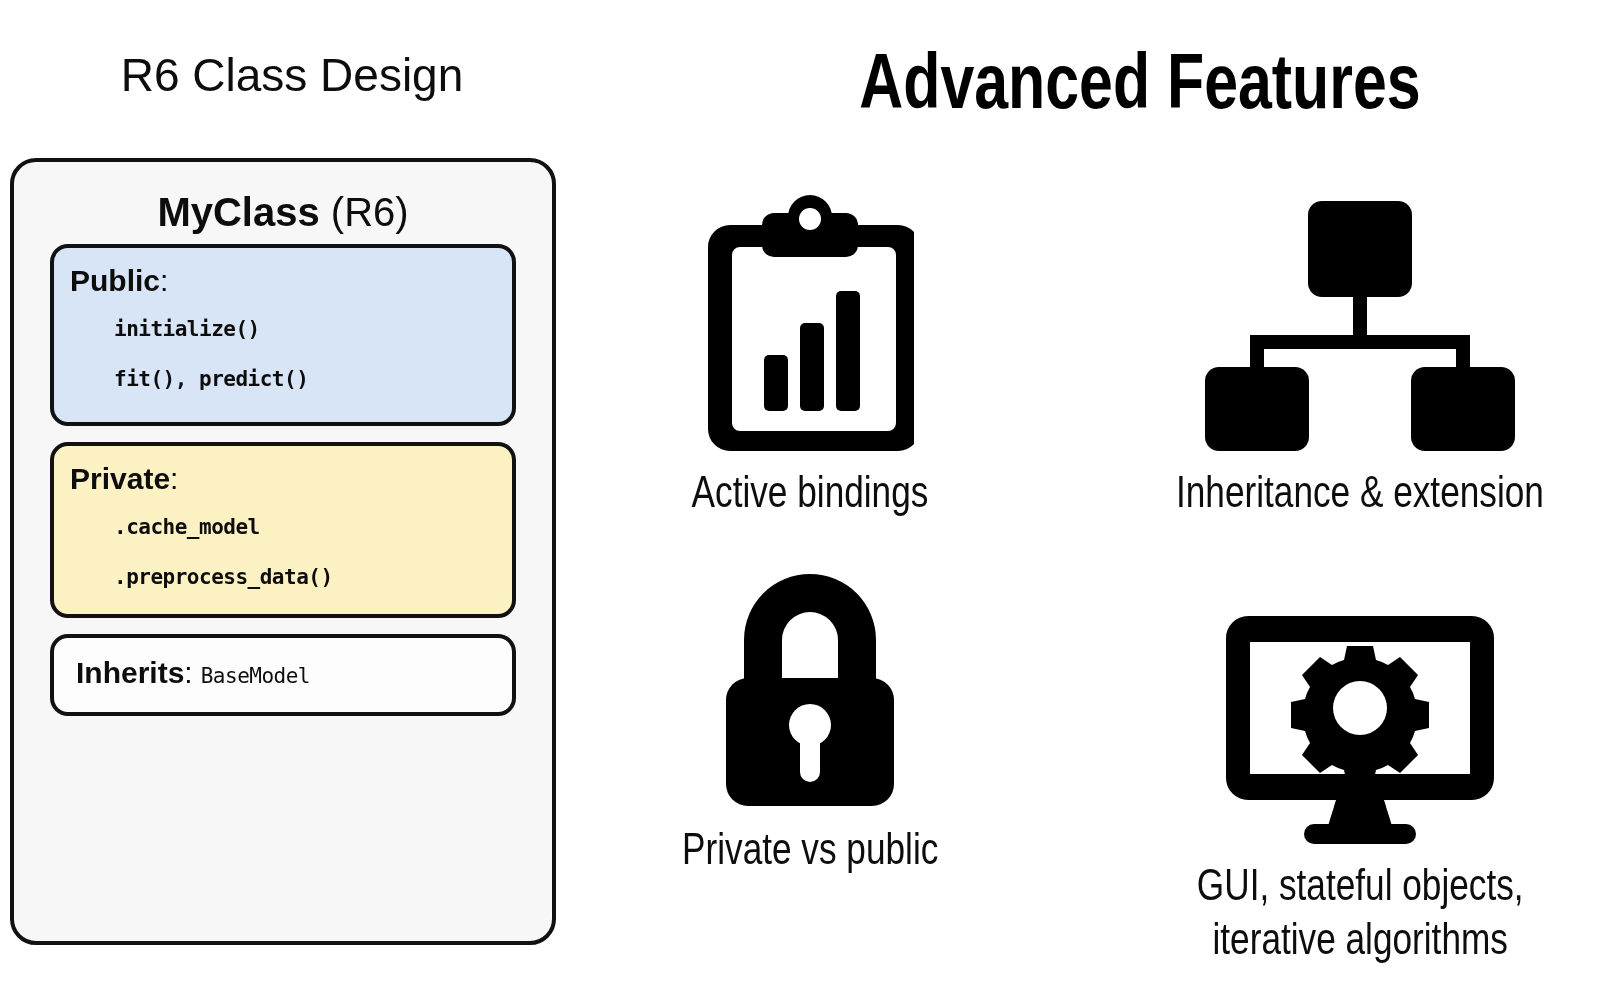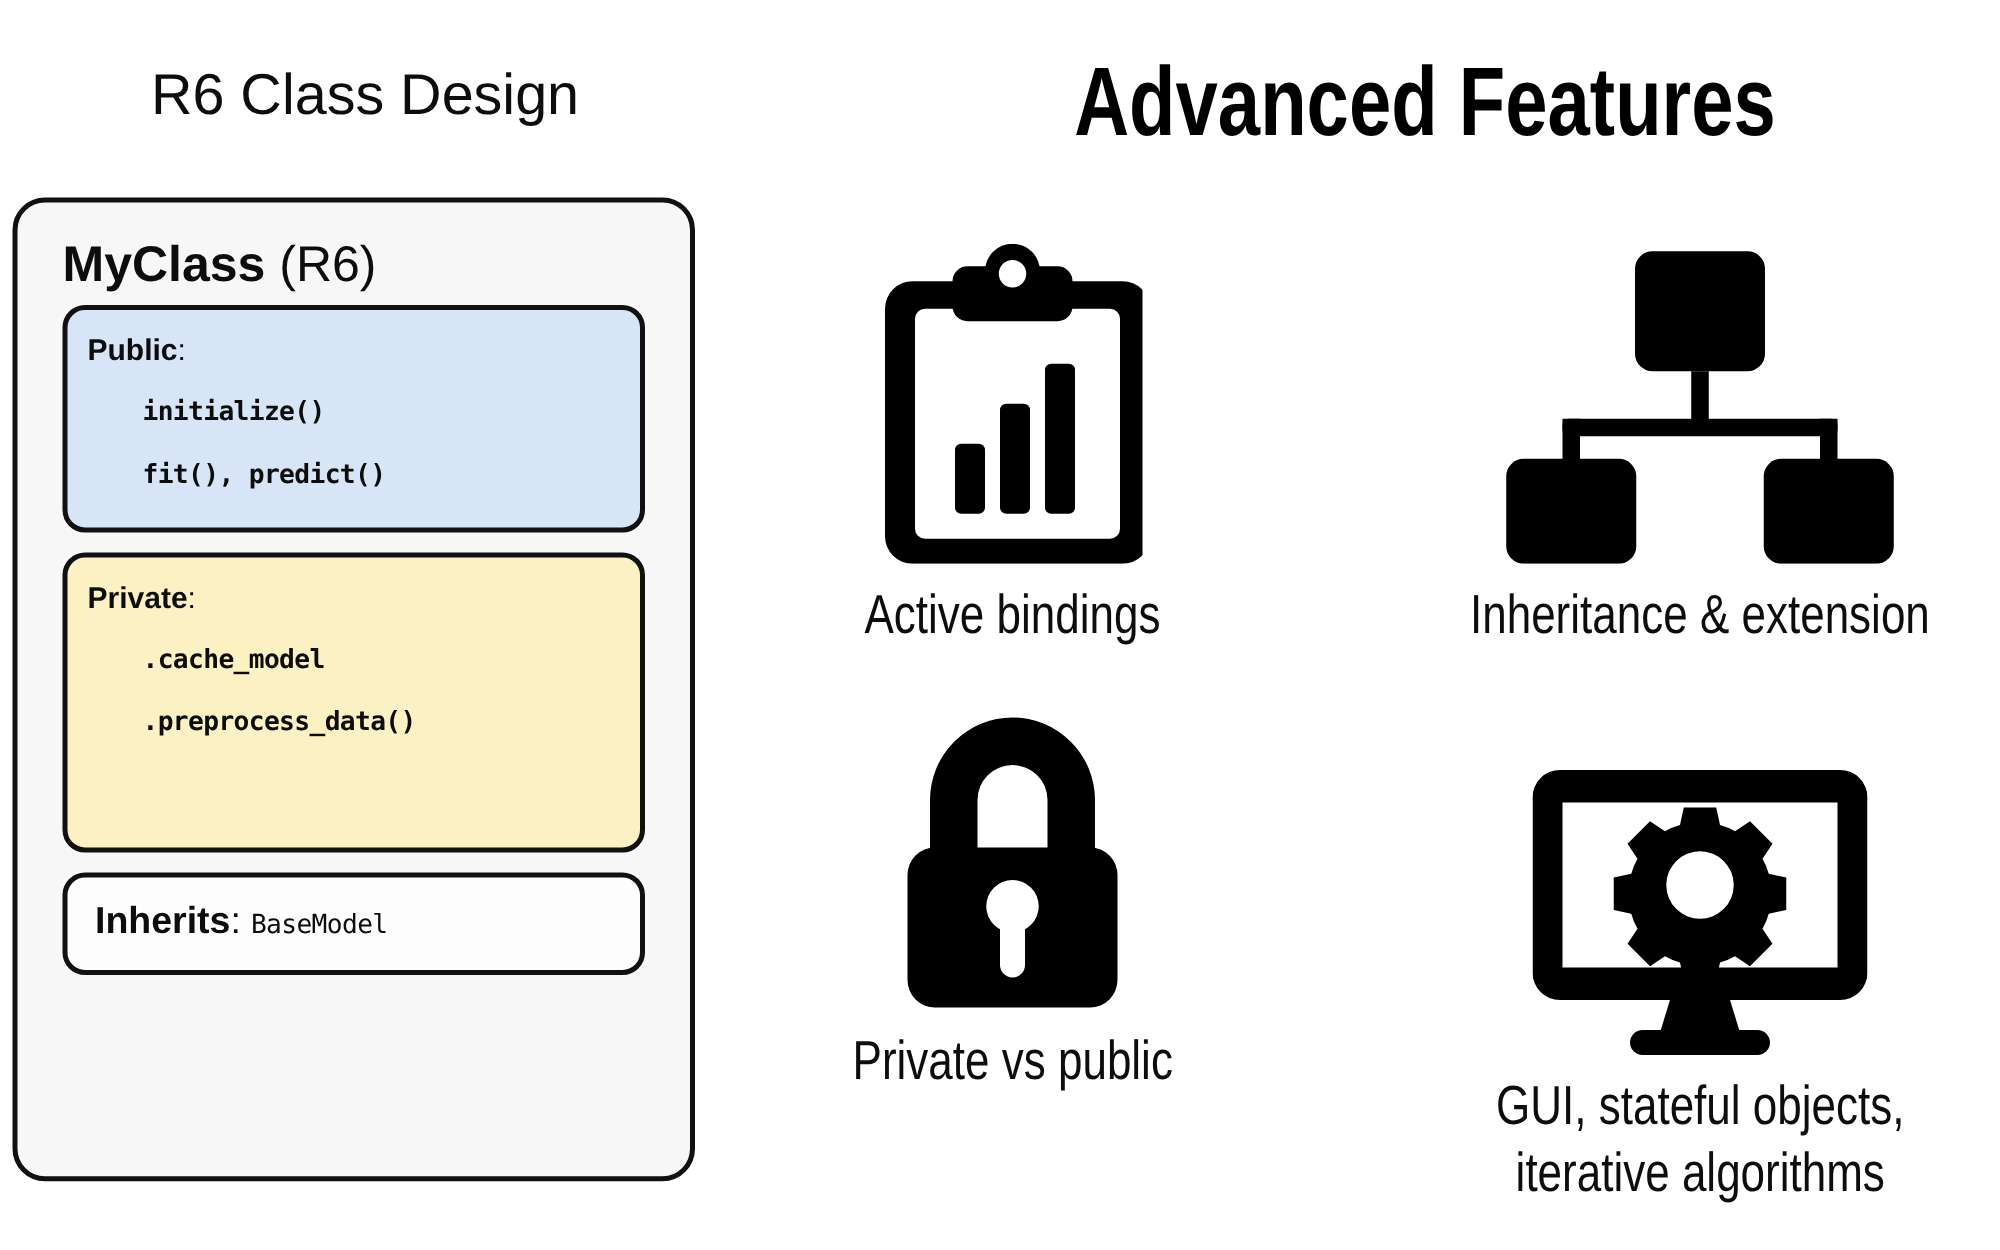--- a/index.html
+++ b/index.html
@@ -29,41 +29,42 @@
   .class-card {
     position: absolute;
     left: 10px; top: 158px;
     width: 546px; height: 787px;
     background: #f7f7f7;
     border: 4px solid #111111;
     border-radius: 26px;
     padding: 18px 36px 22px 36px;
   }
   .class-header {
+    text-align: center;
     font-size: 40px;
     line-height: 64px;
     white-space: nowrap;
     color: #0d0d0d;
   }
   .class-header .cls-name { font-weight: 700; }
   .class-header .cls-kind { font-weight: 400; }
 
   .section-box {
     border: 4px solid #111111;
     border-radius: 18px;
     padding: 10px 16px 14px 16px;
     margin-bottom: 16px;
   }
   .section-box.blue   { background: #d7e5f7; height: 182px; }
-  .section-box.yellow { background: #fbf1c3; height: 240px; }
+  .section-box.yellow { background: #fbf1c3; height: 176px; }
   .section-box.green  { background: #d7ecd2; height: 128px; }
   .section-box.plain  { background: #fdfdfd; height: 82px; display: flex; align-items: center; padding-left: 22px; margin-bottom: 0; }
 
   .sec-label {
-    font-size: 24px;
+    font-size: 30px;
     font-weight: 700;
     line-height: 46px;
     color: #0d0d0d;
     white-space: nowrap;
   }
   .sec-label .colon { font-weight: 400; }
 
   .mono-line {
     font-family: "DejaVu Sans Mono", "Liberation Mono", monospace;
     font-size: 21px;

